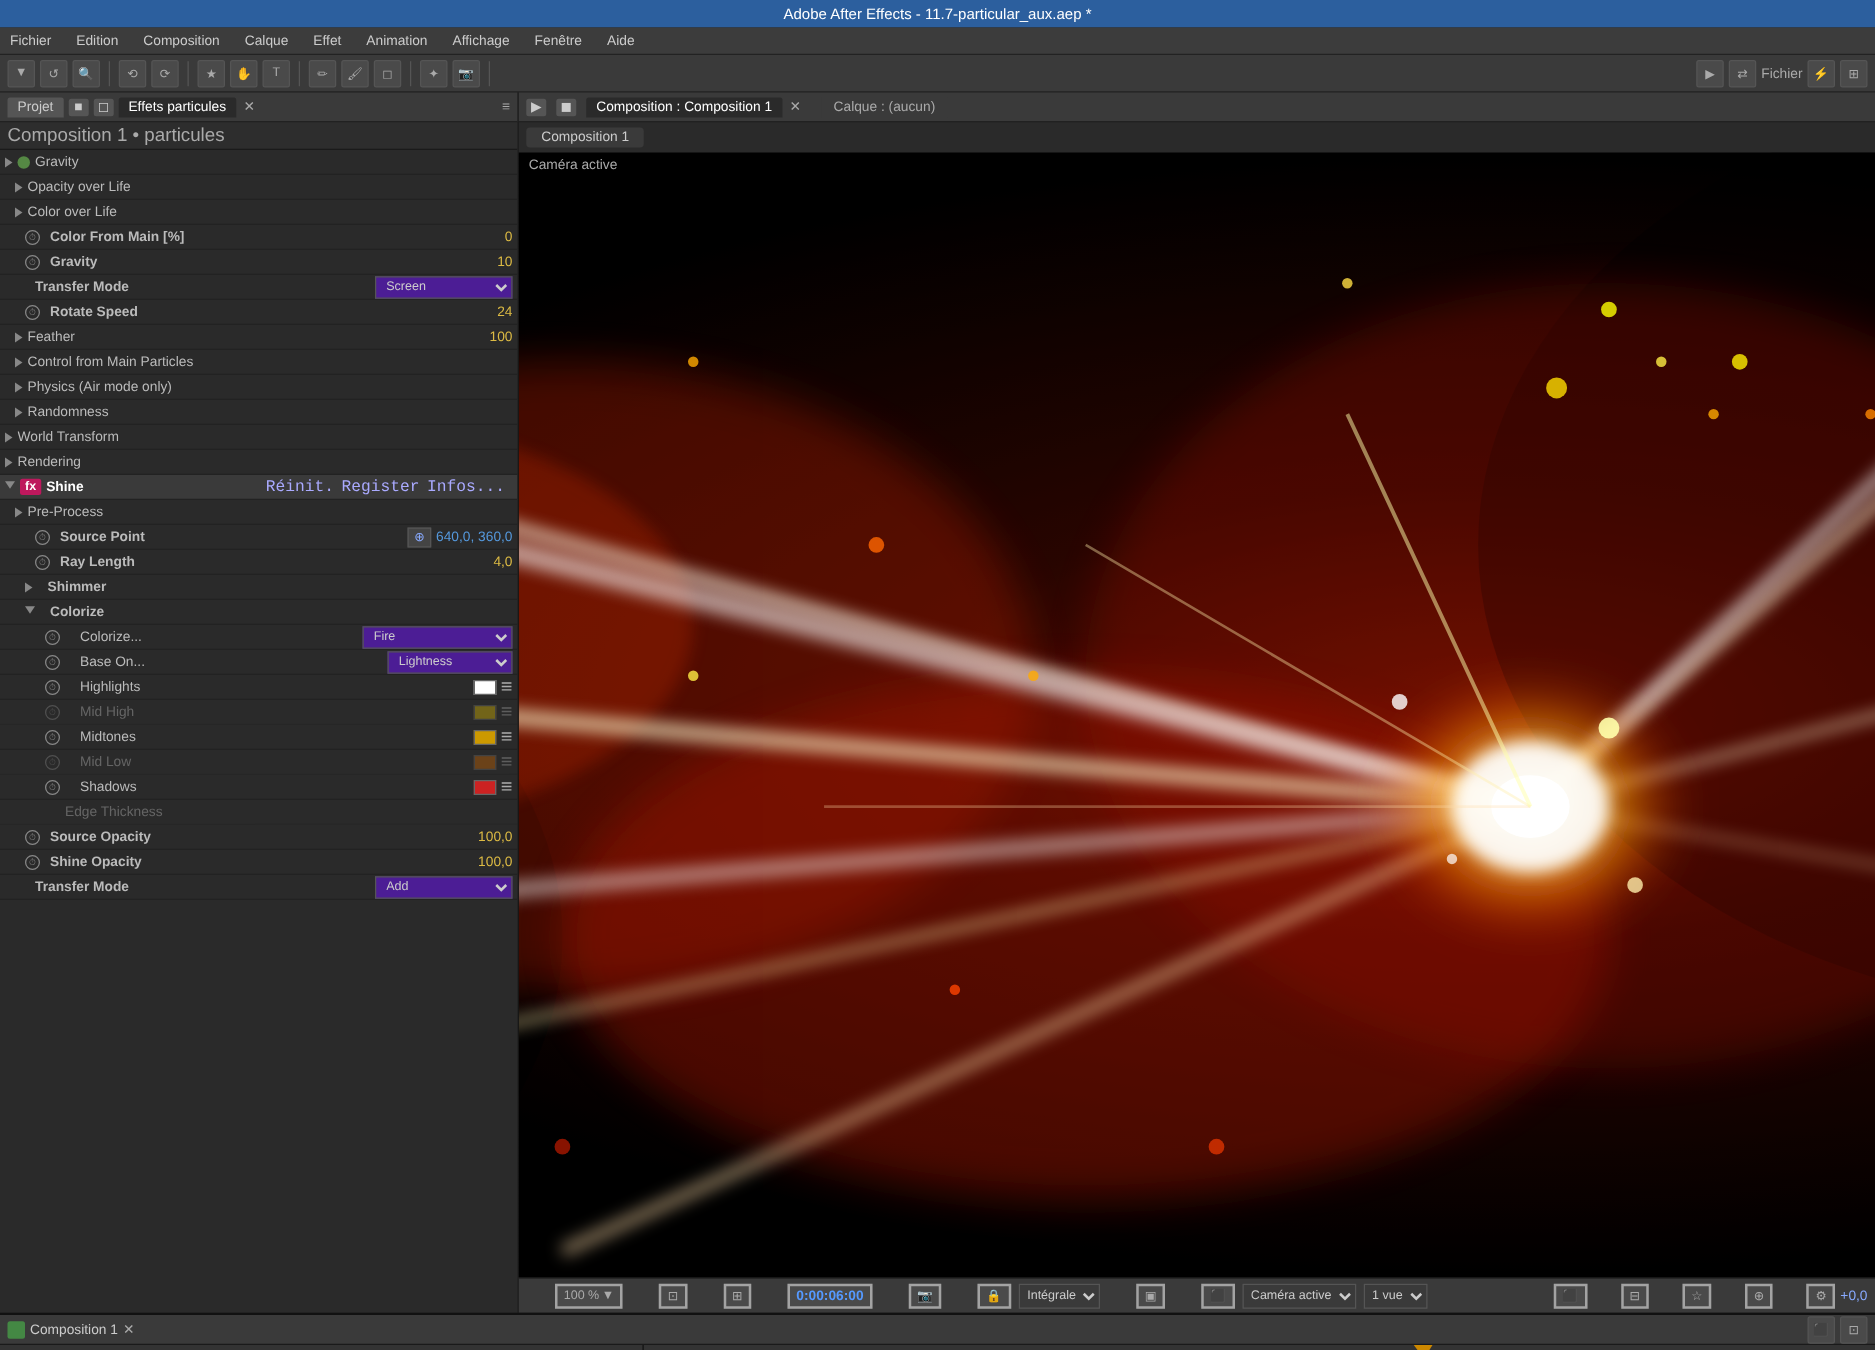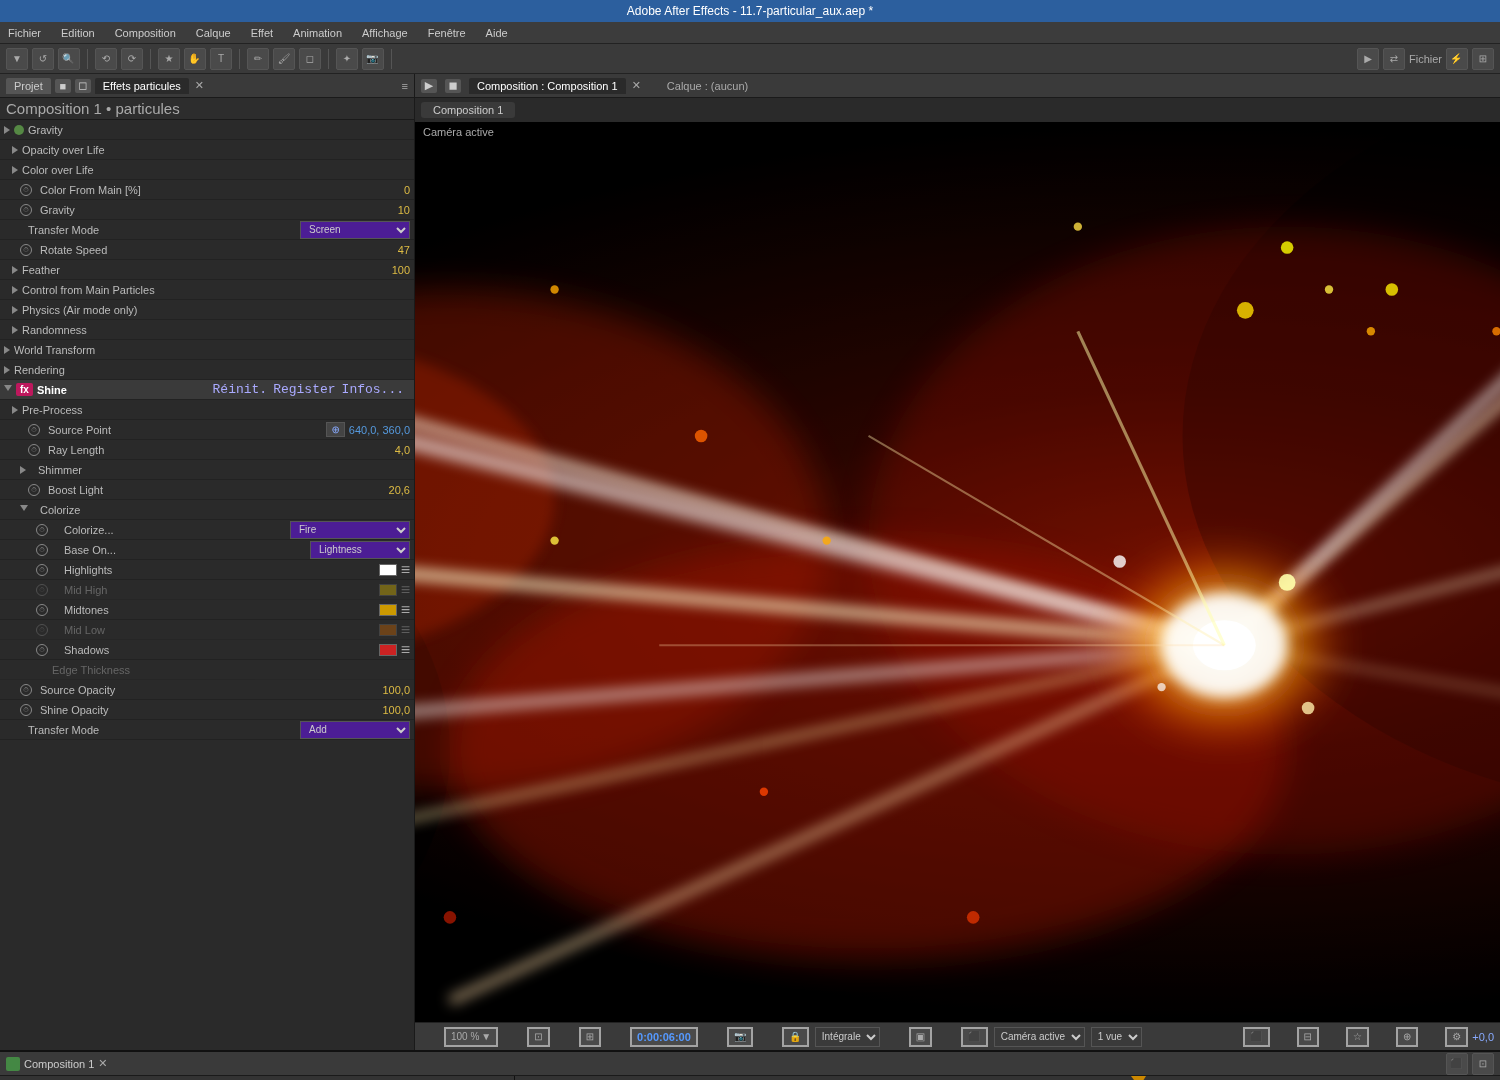--- a/index.html
+++ b/index.html
@@ -119,21 +119,21 @@
       height: 20px;
       padding: 0 4px;
       border-bottom: 1px solid #222;
       cursor: pointer;
     }
     .prop-row.fx-header {
       background: #3a3a3a;
       color: #fff;
     }
 
-    .prop-indent { margin-left: 8px; }
+    .prop-indent { margin-left: 8px; font-weight: bold; }
     .prop-indent2 { margin-left: 16px; }
 
     .prop-label {
       flex: 1;
       color: #bbb;
       font-size: 11px;
       white-space: nowrap;
       overflow: hidden;
     }
     .prop-value {
@@ -472,21 +472,21 @@
           <option>Screen</option>
           <option>Normal</option>
           <option>Add</option>
         </select>
       </div>
 
       <div class="prop-row">
         <span style="margin-left:16px;"></span>
         <span class="stopwatch-icon">⏱</span>
         <span class="prop-label prop-indent">Rotate Speed</span>
-        <span class="prop-value yellow">47</span>
+        <span class="prop-value yellow">24</span>
       </div>
 
       <div class="prop-row">
         <span style="margin-left:8px;"></span>
         <span class="triangle"></span>
         <span class="prop-label">Feather</span>
         <span class="prop-value yellow">100</span>
       </div>
 
       <div class="prop-row">
@@ -547,26 +547,20 @@
         <span class="prop-label prop-indent">Ray Length</span>
         <span class="prop-value yellow">4,0</span>
       </div>
 
       <div class="prop-row">
         <span style="margin-left:16px;"></span>
         <span class="triangle"></span>
         <span class="prop-label prop-indent">Shimmer</span>
       </div>
 
-      <div class="prop-row">
-        <span style="margin-left:24px;"></span>
-        <span class="stopwatch-icon">⏱</span>
-        <span class="prop-label prop-indent">Boost Light</span>
-        <span class="prop-value yellow">20,6</span>
-      </div>
 
       <div class="prop-row">
         <span style="margin-left:16px;"></span>
         <span class="triangle open"></span>
         <span class="prop-label prop-indent">Colorize</span>
       </div>
 
       <div class="prop-row">
         <span style="margin-left:32px;"></span>
         <span class="stopwatch-icon">⏱</span>

